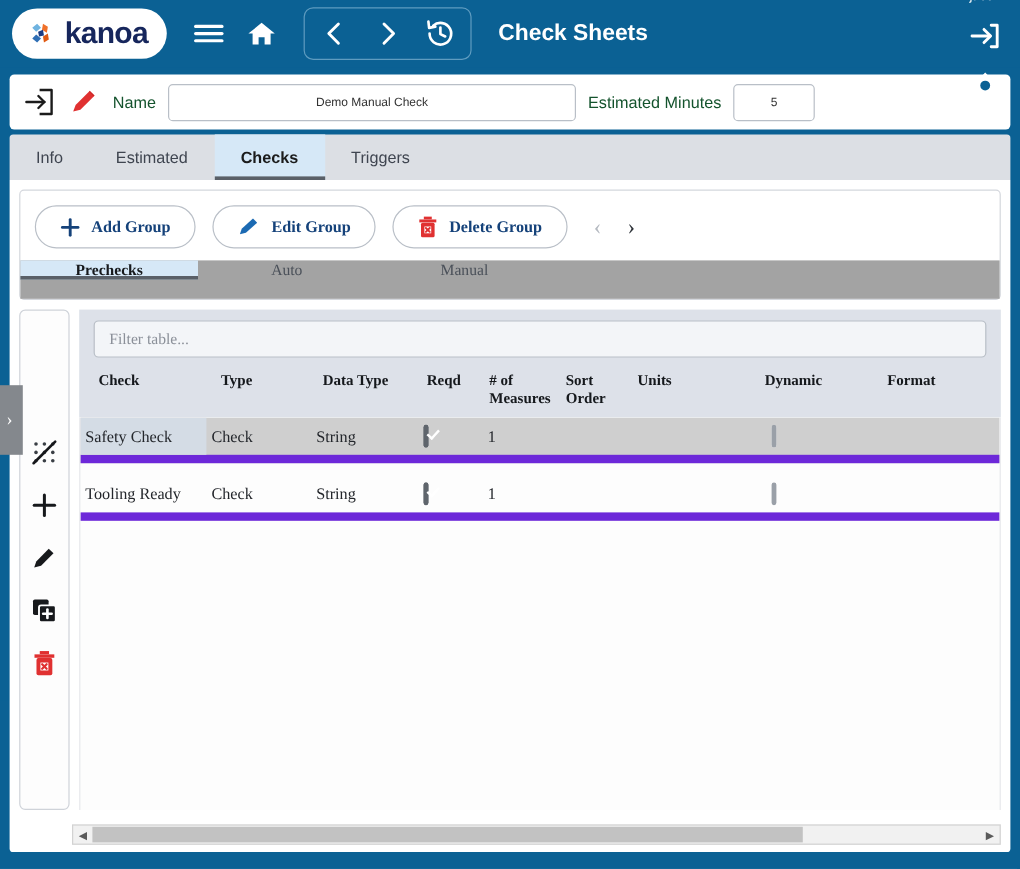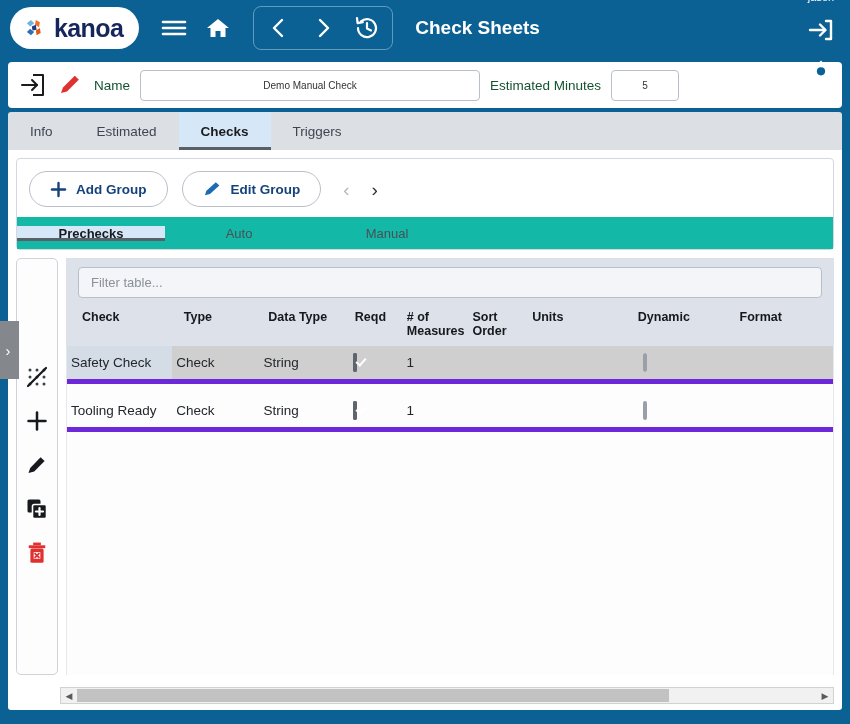--- a/index.html
+++ b/index.html
@@ -84,21 +84,21 @@
   }
   .tab.active {
     background: #d6e8f7; font-weight: bold; color: #1b1b1b;
   }
   .tab.active::after {
     content: ""; position: absolute; left: 0; right: 0; bottom: 0;
     height: 3px; background: #5a6068;
   }
 
   
-  .panel-wrap { padding: 0 8px 6px 8px; height: 566px; }
+  .panel-wrap { padding: 0 8px 6px 8px; height: 566px; font-family: Liberation Serif, serif; }
   .panel {
     background: #ffffff; height: 100%; position: relative;
     border-radius: 0 0 3px 3px; display: flex; flex-direction: column;
   }
 
   
   .toolcard {
     margin: 8px 8px 0 8px; border: 1px solid #d4d7dd;
     border-radius: 4px; background: #fff;
   }
@@ -107,21 +107,21 @@
     border: 1px solid #b9bfc7; border-radius: 20px; height: 36px;
     display: flex; align-items: center; gap: 9px; padding: 0 20px;
     font-size: 13.5px; font-weight: bold; color: #15427a;
     background: #fff; cursor: pointer;
   }
   .chevnav { display: flex; align-items: center; gap: 22px; margin-left: 8px; }
   .chev { font-size: 19px; line-height: 1; }
   .chev.dis { color: #b4b9c0; }
   .chev.en { color: #2d3238; }
 
-  .subtabs { display: flex; background: #14b8a6; height: 32px; align-items: center; }
+  .subtabs { display: flex; background: #a3a3a3; height: 32px; align-items: flex-start; }
   .subtab {
     width: 148px; display: flex; align-items: center; justify-content: center;
     font-size: 13px; color: #4a5059; position: relative;
   }
   .subtab.active { background: #d6e8f7; font-weight: bold; color: #17191c; }
   .subtab.active::after {
     content: ""; position: absolute; left:0; right:0; bottom:0;
     height: 3px; background: #5a6068;
   }
 
@@ -156,21 +156,21 @@
     display: flex; align-items: flex-start;
     font-size: 12.5px; font-weight: bold; color: #15181c;
     padding: 12px 0 8px 0;
   }
   .hdr-row > div { padding: 0 4px; }
   .body-area { flex: 1; background: #fdfdfd; position: relative; overflow: hidden;
     border-left: 1px solid #e6e8ec; border-right: 1px solid #e6e8ec; }
   .drow {
     display: flex; align-items: center; height: 38px;
     font-size: 13.5px; color: #23262b;
-    border-bottom: 5px solid #6d28d9;
+    border-bottom: 7px solid #6d28d9;
   }
   .drow.sel { background: #cfcfcf; }
   .drow > div { padding: 0 4px; }
   .drow.sel .c-check { background: #d4dce5; height: 100%; display: flex; align-items: center; }
   .spacer-row { height: 10px; }
 
   
   .c-check { width: 106px; }
   .c-type  { width: 88px; }
   .c-dtype { width: 90px; }
@@ -320,20 +320,33 @@
               <line x1="8.5" y1="2" x2="8.5" y2="15" stroke="#15427a" stroke-width="2.4" stroke-linecap="round"></line>
               <line x1="2" y1="8.5" x2="15" y2="8.5" stroke="#15427a" stroke-width="2.4" stroke-linecap="round"></line>
             </svg>
             <span>Add Group</span>
           </div>
           <div class="pill">
             <svg width="19" height="18" viewBox="0 0 20 18">
               <path d="M2 15.5 L3.6 10.8 L13.5 1.8 L17.2 5.4 L7.3 14.2 Z" fill="#1b6ab3"></path>
             </svg>
             <span>Edit Group</span>
+          </div>
+          <div class="pill">
+            <svg width="17" height="19" viewBox="0 0 18 20">
+              <rect x="5.5" y="0.5" width="7" height="2.4" fill="#e03131"></rect>
+              <rect x="1.5" y="3" width="15" height="2.6" fill="#e03131"></rect>
+              <rect x="3" y="5.8" width="12" height="13" rx="1.4" fill="#e03131"></rect>
+              <rect x="6" y="9.2" width="6" height="6" fill="#fff"></rect>
+              <g stroke="#e03131" stroke-width="1.7" stroke-linecap="round">
+                <line x1="7.3" y1="10.5" x2="10.7" y2="13.9"></line>
+                <line x1="10.7" y1="10.5" x2="7.3" y2="13.9"></line>
+              </g>
+            </svg>
+            <span>Delete Group</span>
           </div>
           <div class="chevnav">
             <div class="chev dis">‹</div>
             <div class="chev en">›</div>
           </div>
         </div>
         <div class="subtabs">
           <div class="subtab active">Prechecks</div>
           <div class="subtab">Auto</div>
           <div class="subtab">Manual</div>

